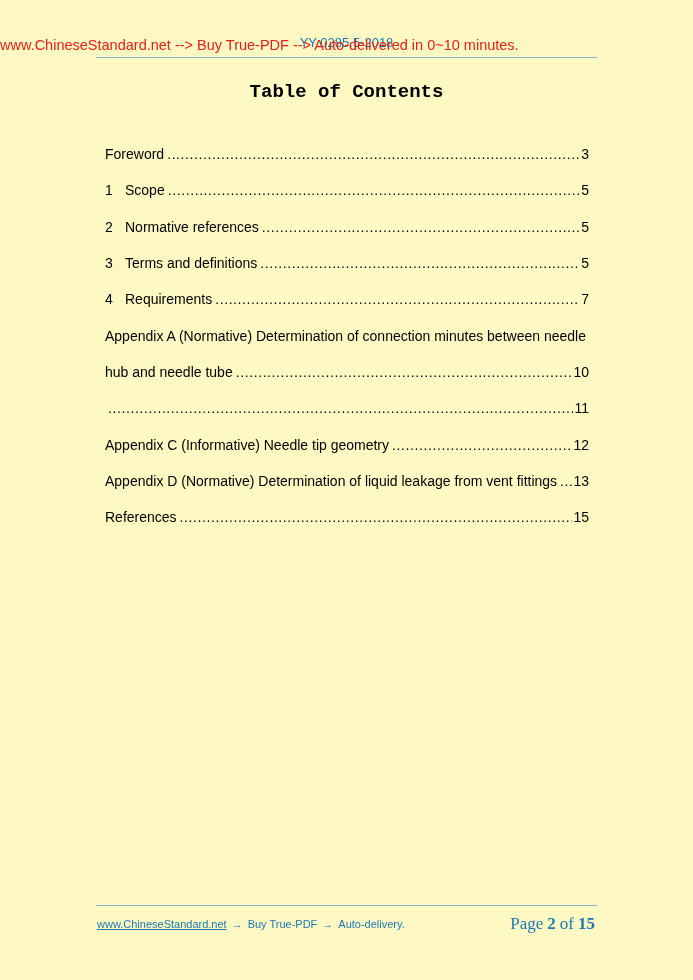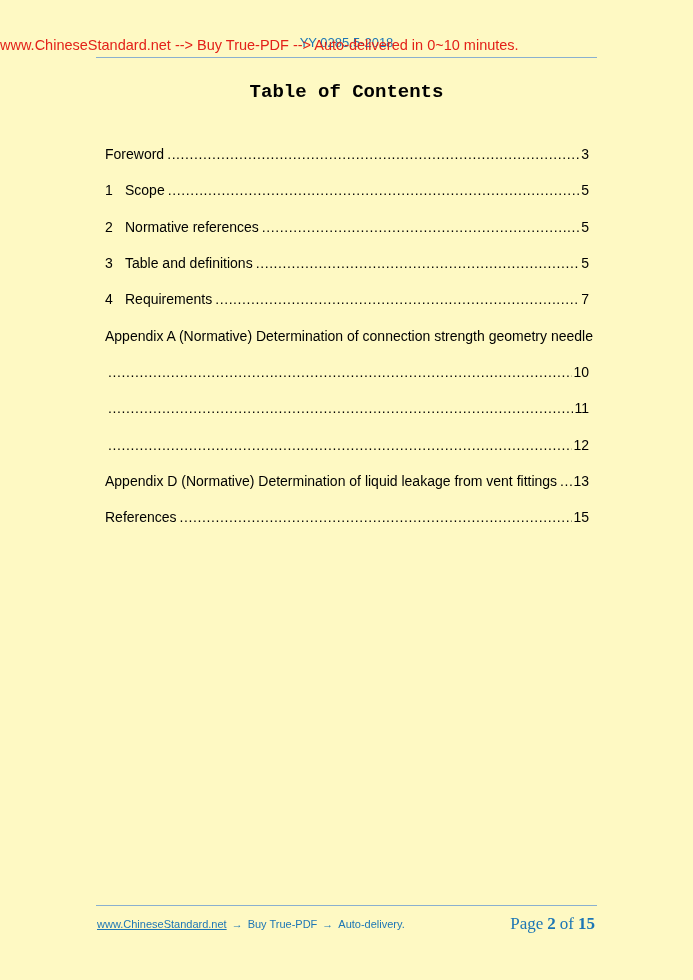--- a/index.html
+++ b/index.html
@@ -108,47 +108,49 @@
       <span class="toc-page">5</span>
     </div>
       <div class="toc-row">
       <span class="toc-num">2</span>
       <span class="toc-label">Normative references</span>
       <span class="toc-dots">........................................................................................................................................................................................................</span>
       <span class="toc-page">5</span>
     </div>
       <div class="toc-row">
       <span class="toc-num">3</span>
-      <span class="toc-label">Table and definitions</span>
+      <span class="toc-label">Terms and definitions</span>
       <span class="toc-dots">........................................................................................................................................................................................................</span>
       <span class="toc-page">5</span>
     </div>
       <div class="toc-row">
       <span class="toc-num">4</span>
       <span class="toc-label">Requirements</span>
       <span class="toc-dots">........................................................................................................................................................................................................</span>
       <span class="toc-page">7</span>
     </div>
       <div class="toc-row">
 
-      <span class="toc-label">Appendix A (Normative) Determination of connection strength geometry needle</span>
+      <span class="toc-label">Appendix A (Normative) Determination of connection minutes between needle</span>
 
     </div>
       <div class="toc-row">
 
+      <span class="toc-label">hub and needle tube</span>
       <span class="toc-dots">........................................................................................................................................................................................................</span>
       <span class="toc-page">10</span>
     </div>
       <div class="toc-row">
 
       <span class="toc-dots">........................................................................................................................................................................................................</span>
       <span class="toc-page">11</span>
     </div>
       <div class="toc-row">
 
+      <span class="toc-label">Appendix C (Informative) Needle tip geometry</span>
       <span class="toc-dots">........................................................................................................................................................................................................</span>
       <span class="toc-page">12</span>
     </div>
       <div class="toc-row">
 
       <span class="toc-label">Appendix D (Normative) Determination of liquid leakage from vent fittings</span>
       <span class="toc-dots">........................................................................................................................................................................................................</span>
       <span class="toc-page">13</span>
     </div>
       <div class="toc-row">

